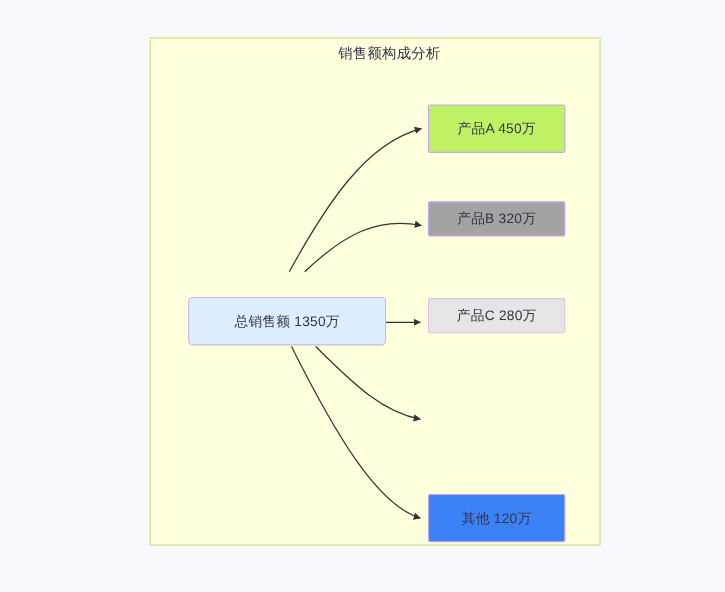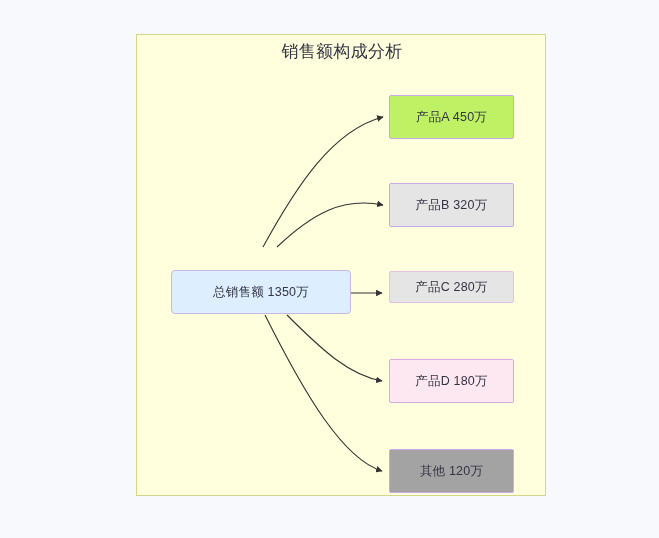--- a/index.html
+++ b/index.html
@@ -19,25 +19,25 @@
     left: 136px;
     top: 34px;
     width: 410px;
     height: 462px;
     background: #ffffdd;
     border: 1px solid #d4d48a;
     box-sizing: border-box;
   }
   #diagram-title {
     position: absolute;
-    left: 0;
+    left: 12px;
     top: 5px;
     width: 410px;
     text-align: center;
-    font-size: 17px;
+    font-size: 13px;
     color: #333344;
     letter-spacing: 0.3px;
   }
   #edge-layer {
     position: absolute;
     left: 0;
     top: 0;
     width: 410px;
     height: 462px;
     pointer-events: none;
@@ -83,29 +83,26 @@
   </svg>
 
   <div class="node root" style="left: 34px; top: 235px; width: 180px; height: 44px; background: rgb(221, 238, 255); border-color: rgb(200, 184, 232);">
     <span class="node-label">总销售额 1350万</span>
   </div>
 
   <div class="node" style="left: 252px; top: 60px; width: 125px; height: 44px; background: #bef264; border-color: rgb(200, 168, 232);">
     <span class="node-label">产品A 450万</span>
   </div>
 
-  <div class="node" style="left: 252px; top: 148px; width: 125px; height: 44px; background: #e5e5e5; border-color: rgb(200, 168, 232);">
+  <div class="node" style="left: 252px; top: 148px; width: 125px; height: 32px; background: #a3a3a3; border-color: rgb(200, 168, 232);">
     <span class="node-label">产品B 320万</span>
   </div>
 
   <div class="node" style="left: 252px; top: 236px; width: 125px; height: 32px; background: #e5e5e5; border-color: rgb(232, 192, 224);">
     <span class="node-label">产品C 280万</span>
   </div>
 
-  <div class="node" style="left: 252px; top: 324px; width: 125px; height: 44px; background: rgb(253, 232, 242); border-color: rgb(224, 168, 224);">
-    <span class="node-label">产品D 180万</span>
-  </div>
 
-  <div class="node" style="left: 252px; top: 414px; width: 125px; height: 44px; background: #a3a3a3; border-color: rgb(200, 168, 232);">
+  <div class="node" style="left: 252px; top: 414px; width: 125px; height: 44px; background: #3b82f6; border-color: rgb(200, 168, 232);">
     <span class="node-label">其他 120万</span>
   </div>
 
 </div>
 
 </body></html>

